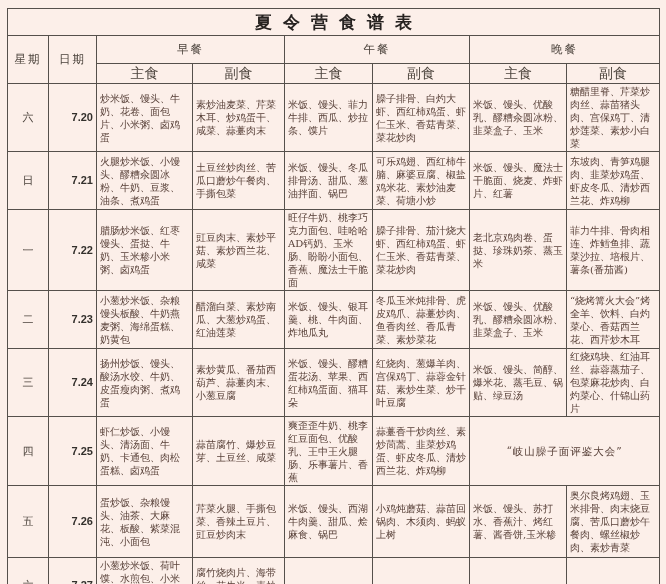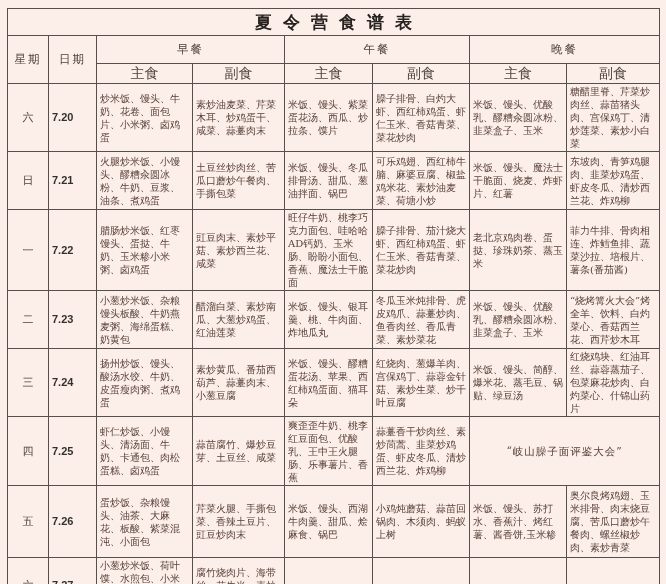--- a/index.html
+++ b/index.html
@@ -46,21 +46,21 @@
     text-align:center;
     font-size:14px;
     color:#4c443d;
   }
   .day{
     text-align:center;
     font-size:11px;
     color:#4c443d;
   }
   .date{
-    text-align:left;
+    text-align:right;
     font-size:11px;
     font-weight:bold;
     color:#33302c;
     font-family:"Liberation Sans","DejaVu Sans",sans-serif;
   }
   .center{text-align:left;}
   .event{
     text-align:center;
     font-size:10.5px;
     letter-spacing:1px;
@@ -102,21 +102,21 @@
     <td class="hsub">副食</td>
     <td class="hsub">主食</td>
     <td class="hsub">副食</td>
   </tr>
 
   <tr style="height:55px">
     <td class="day">六</td>
     <td class="date">7.20</td>
     <td>炒米饭、馒头、牛奶、花卷、面包片、小米粥、卤鸡蛋</td>
     <td>素炒油麦菜、芹菜木耳、炒鸡蛋干、咸菜、蒜薹肉末</td>
-    <td>米饭、馒头、紫菜蛋花汤、西瓜、炒拉条、馍片</td>
+    <td>米饭、馒头、菲力牛排、西瓜、炒拉条、馍片</td>
     <td>臊子排骨、白灼大虾、西红柿鸡蛋、虾仁玉米、香菇青菜、菜花炒肉</td>
     <td class="center">米饭、馒头、优酸乳、醪糟汆圆冰粉、韭菜盒子、玉米</td>
     <td>糖醋里脊、芹菜炒肉丝、蒜苗猪头肉、宫保鸡丁、清炒莲菜、素炒小白菜</td>
   </tr>
 
   <tr style="height:58px">
     <td class="day">日</td>
     <td class="date">7.21</td>
     <td>火腿炒米饭、小馒头、醪糟汆圆冰粉、牛奶、豆浆、油条、煮鸡蛋</td>
     <td>土豆丝炒肉丝、苦瓜口蘑炒午餐肉、手撕包菜</td>

